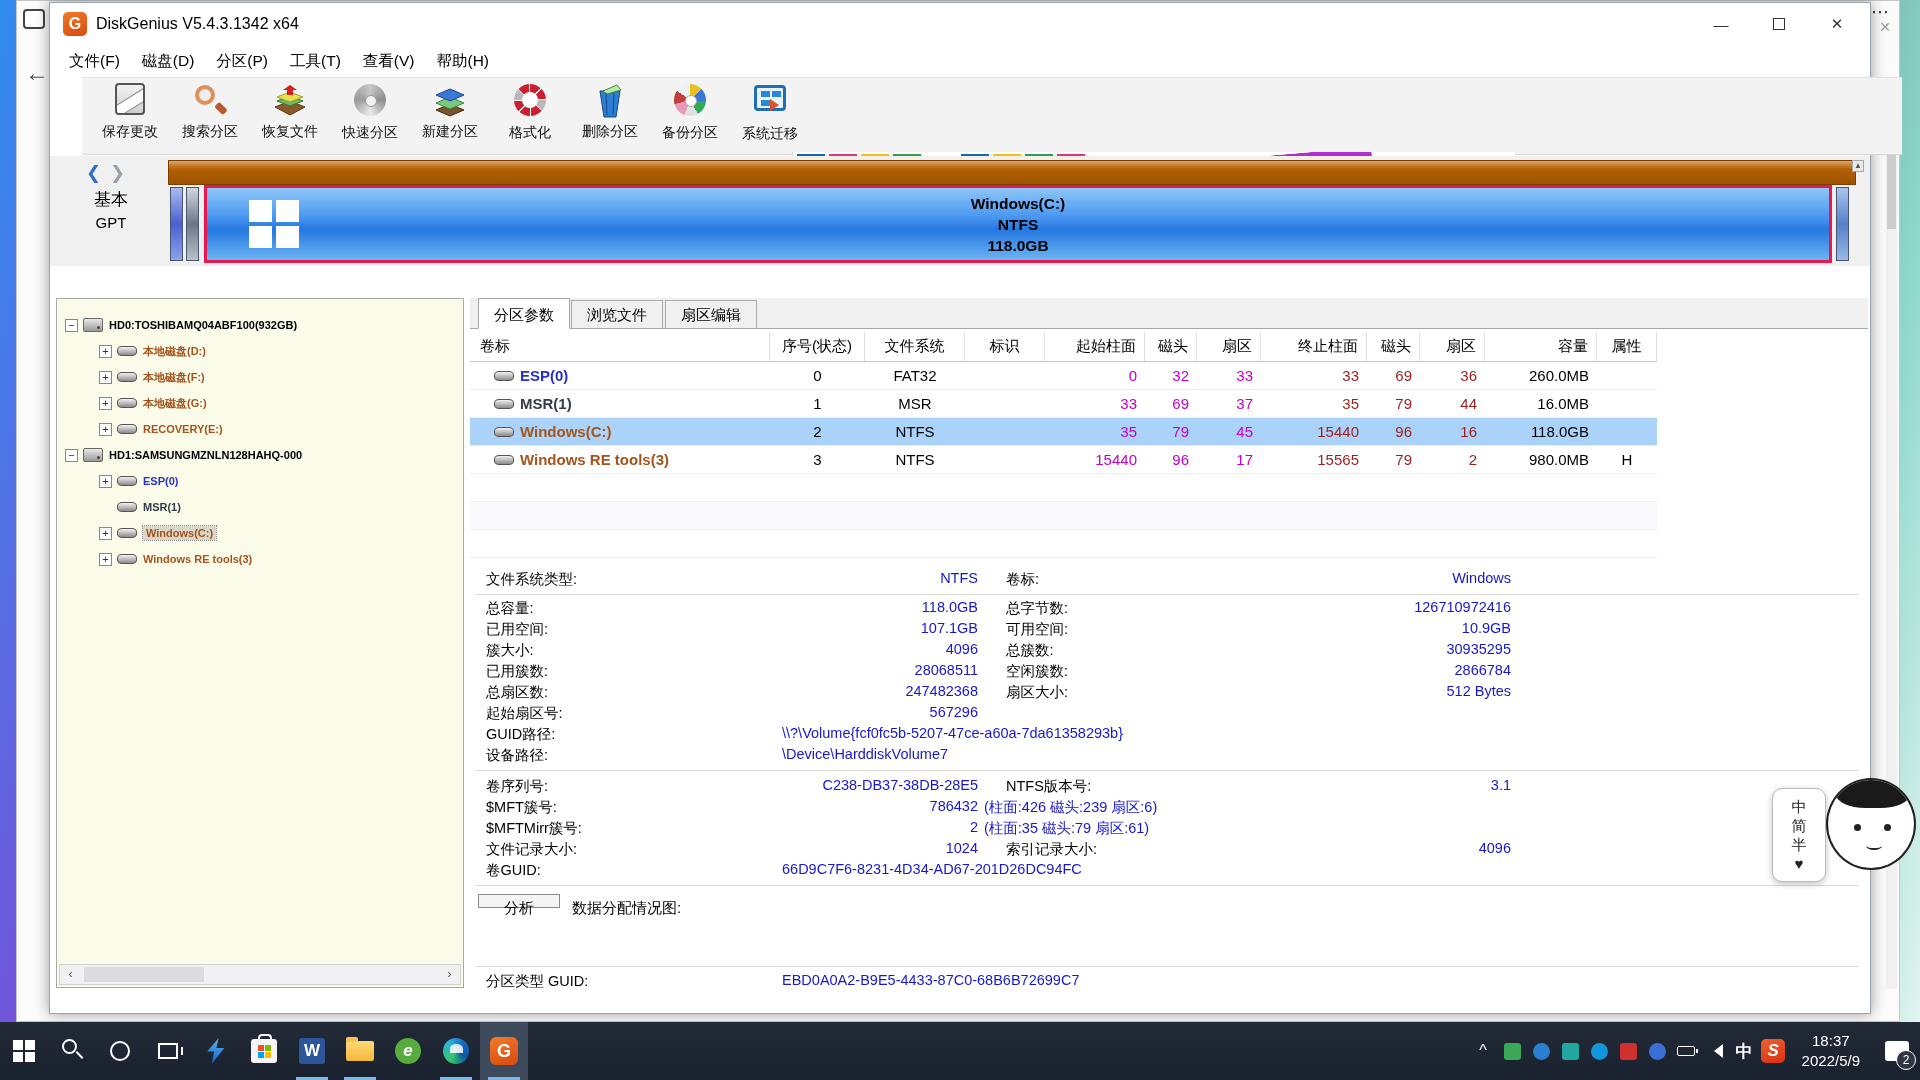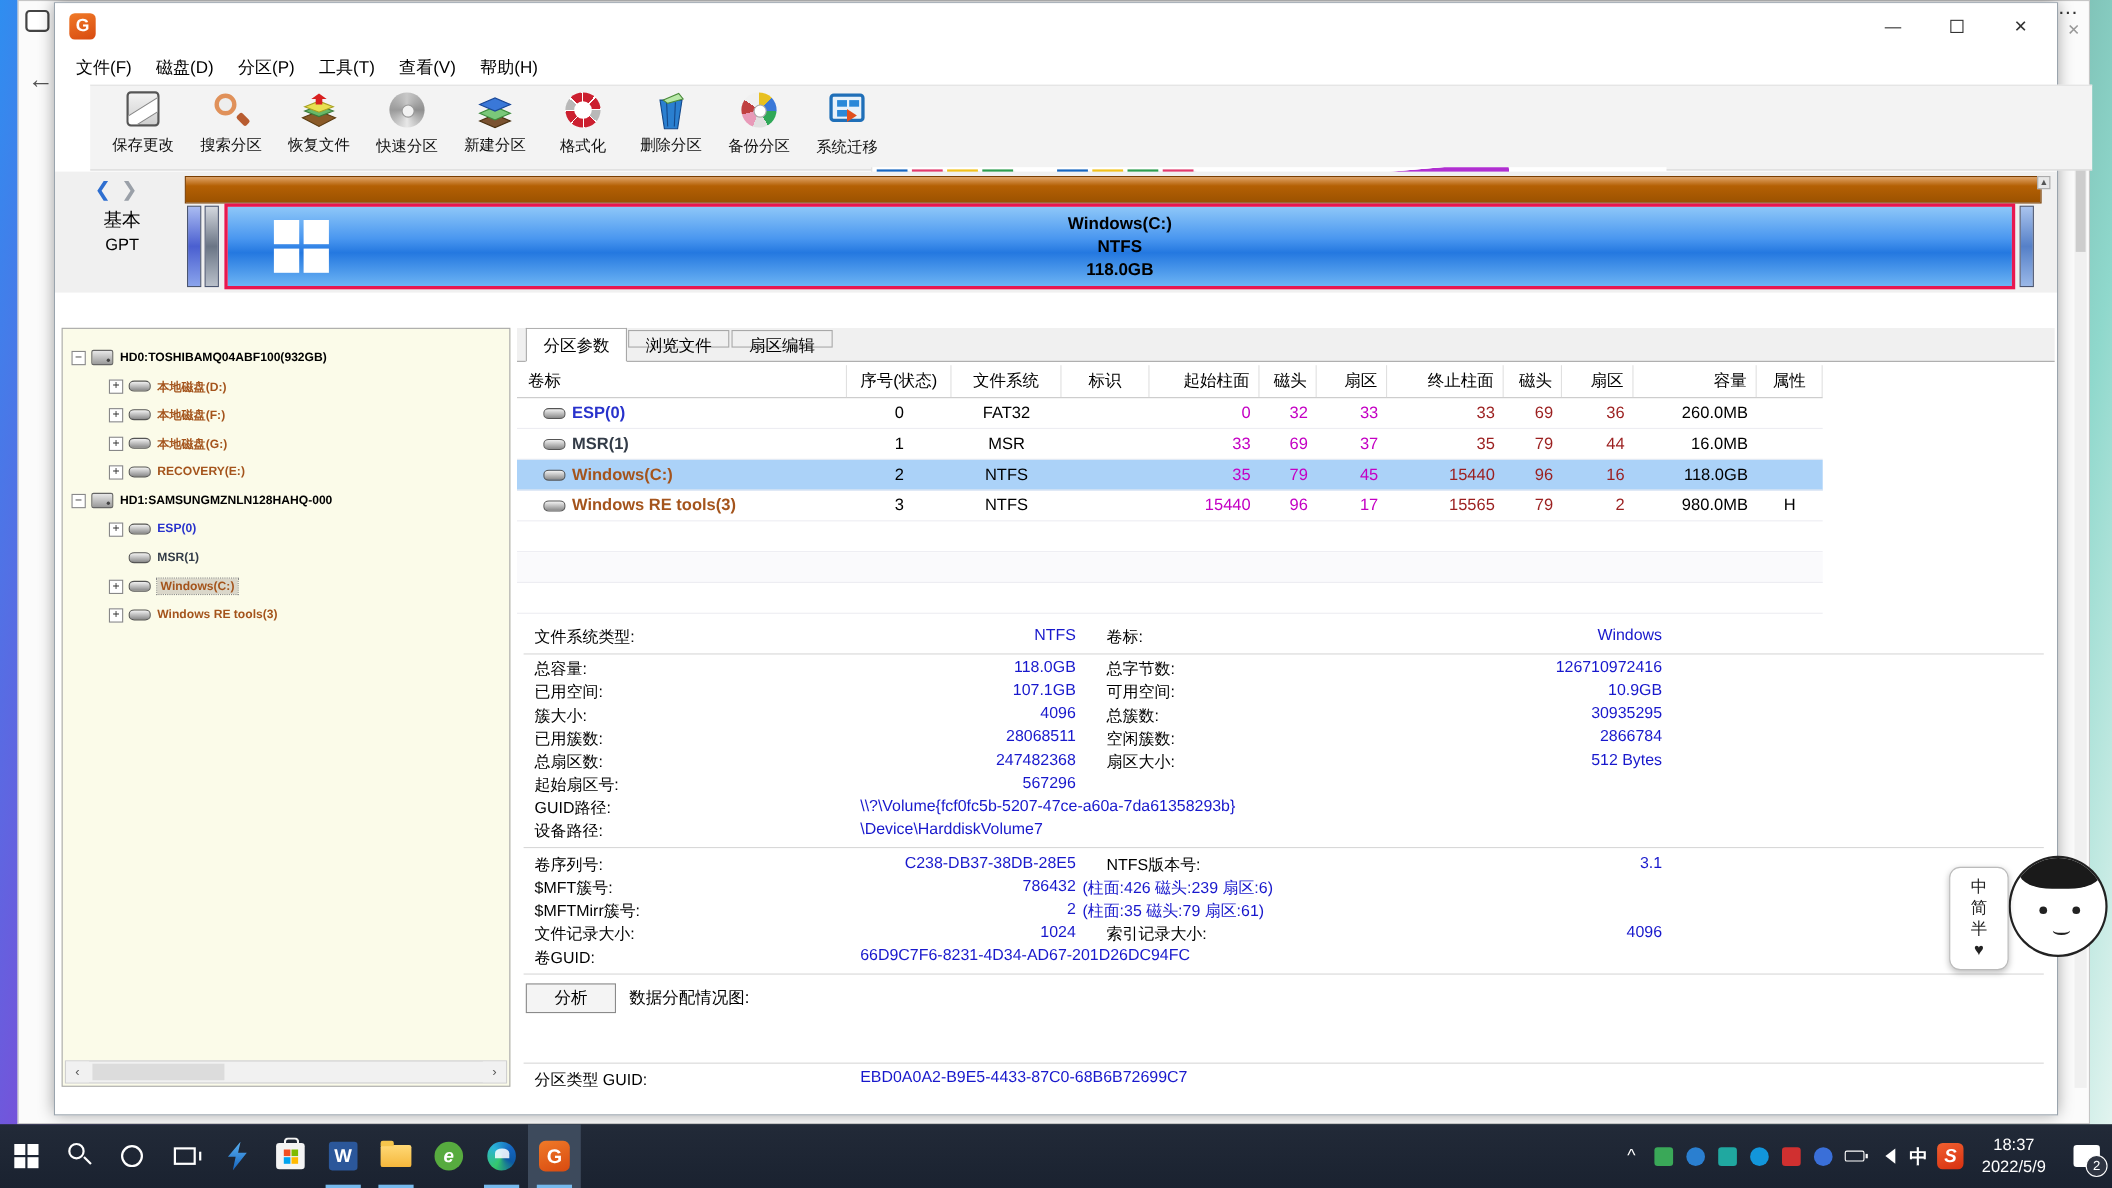--- a/index.html
+++ b/index.html
@@ -120,21 +120,21 @@
   .tsel { background:#dad7ca; outline:1px dotted #888; padding:1px 3px; }
   .tree-hscroll { position:absolute; left:2px; bottom:2px; width:402px; height:21px; background:#f1f1f1;
     border:1px solid #d0d0d0; }
   .ths-btn { position:absolute; top:0; width:21px; height:19px; text-align:center; line-height:19px;
     color:#555; font-size:12px; background:#f1f1f1; }
   .ths-thumb { position:absolute; left:24px; top:2px; width:120px; height:15px; background:#dcdcdc; }
 
   
   .rpanel { position:absolute; left:420px; top:295px; width:1398px; height:690px; background:#fff; overflow:hidden; }
   .tabs { position:absolute; left:0; top:0; width:100%; height:31px; border-bottom:1px solid #a8a8a8; background:#f0f0f0; }
-  .tab { position:absolute; top:2px; height:16px; width:92px; text-align:center; line-height:28px;
+  .tab { position:absolute; top:2px; height:29px; width:92px; text-align:center; line-height:28px;
     font-size:15px; color:#000; background:#f0f0f0; border:1px solid #a8a8a8; }
   .tab.active { background:#fff; border-bottom:1px solid #fff; top:0; height:31px; line-height:31px; }
 
   .ptable { position:absolute; left:0; top:34px; width:1187px; }
   .trow { display:grid; grid-template-columns:300px 95px 100px 80px 100px 52px 64px 106px 53px 65px 112px 60px;
     height:28px; align-items:center; font-size:15px; border-bottom:1px solid #ededf2; }
   .thead { height:30px; border-bottom:1px solid #c8c8c8; font-size:15px; color:#000; }
   .thead > div { border-right:1px solid #e0e0e0; height:100%; display:flex; align-items:center; }
   .c-left { justify-content:flex-start; padding-left:10px; }
   .c-center { justify-content:center; text-align:center; }
@@ -149,21 +149,21 @@
   
   .details { position:absolute; left:0; top:272px; width:100%; }
   .drow { position:absolute; left:0; width:100%; height:20px; font-size:14.5px; }
   .dl { position:absolute; left:16px; color:#000; }
   .dl2 { position:absolute; left:536px; color:#000; }
   .dv { position:absolute; left:60px; width:448px; text-align:right; color:#1818cc; }
   .dv.path { left:312px; width:auto; text-align:left; }
   .dsuf { position:absolute; left:514px; color:#1818cc; }
   .dv2 { position:absolute; left:680px; width:361px; text-align:right; color:#1818cc; }
   .ddiv { position:absolute; left:6px; right:10px; border-top:1px solid #d8d8d8; }
-  .analyze-btn { position:absolute; left:8px; width:82px; height:27px; background:#f4f4f4;
+  .analyze-btn { position:absolute; left:8px; width:82px; height:14px; background:#f4f4f4;
     border:1px solid #8a8a8a; font-size:15px; text-align:center; line-height:25px; color:#000; }
   .alloc-label { position:absolute; left:102px; font-size:15px; color:#000; line-height:27px; }
 
   
   .statusbar { position:absolute; left:0; top:985px; width:100%; height:26px; background:#f0f0f0;
     border-top:1px solid #c8c8c8; font-size:14px; color:#000; }
   .st-ready { position:absolute; left:12px; top:4px; }
   .st-panel { position:absolute; top:2px; width:60px; height:21px; text-align:center; line-height:21px;
     border-left:1px solid #d0d0d0; }
   .st-grip { position:absolute; right:4px; bottom:3px; width:14px; height:14px;
@@ -259,20 +259,21 @@
     <div class="bg-close">✕</div>
     <div class="bg-scroll">
         <div class="thumb"></div>
       </div>
   </div>
 
   <div class="dg">
 
     <div class="titlebar">
       <div class="dg-logo">G</div>
+      <div class="dg-title">DiskGenius V5.4.3.1342 x64</div>
       <div class="win-controls">
         <div class="wc-btn">—</div>
         <div class="wc-btn">
             <span class="wc-max-glyph"></span>
           </div>
         <div class="wc-btn">✕</div>
       </div>
     </div>
 
     <div class="menubar">

